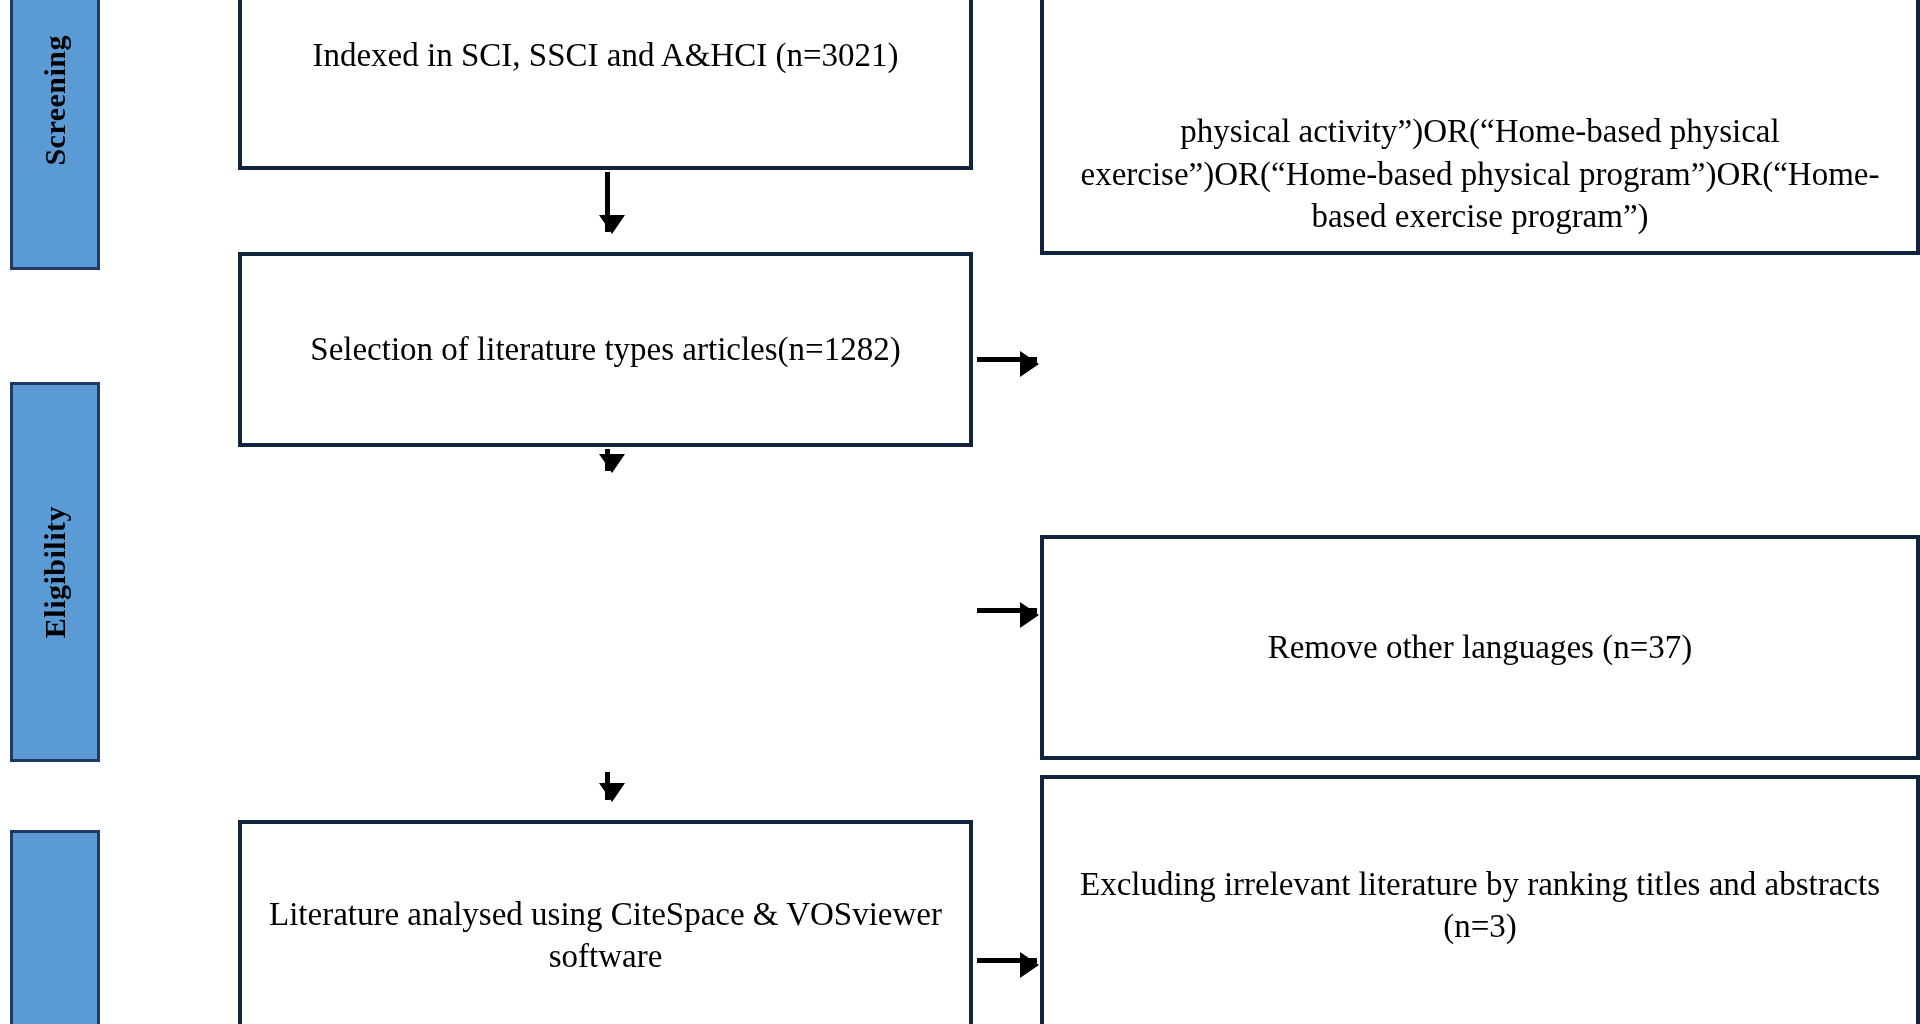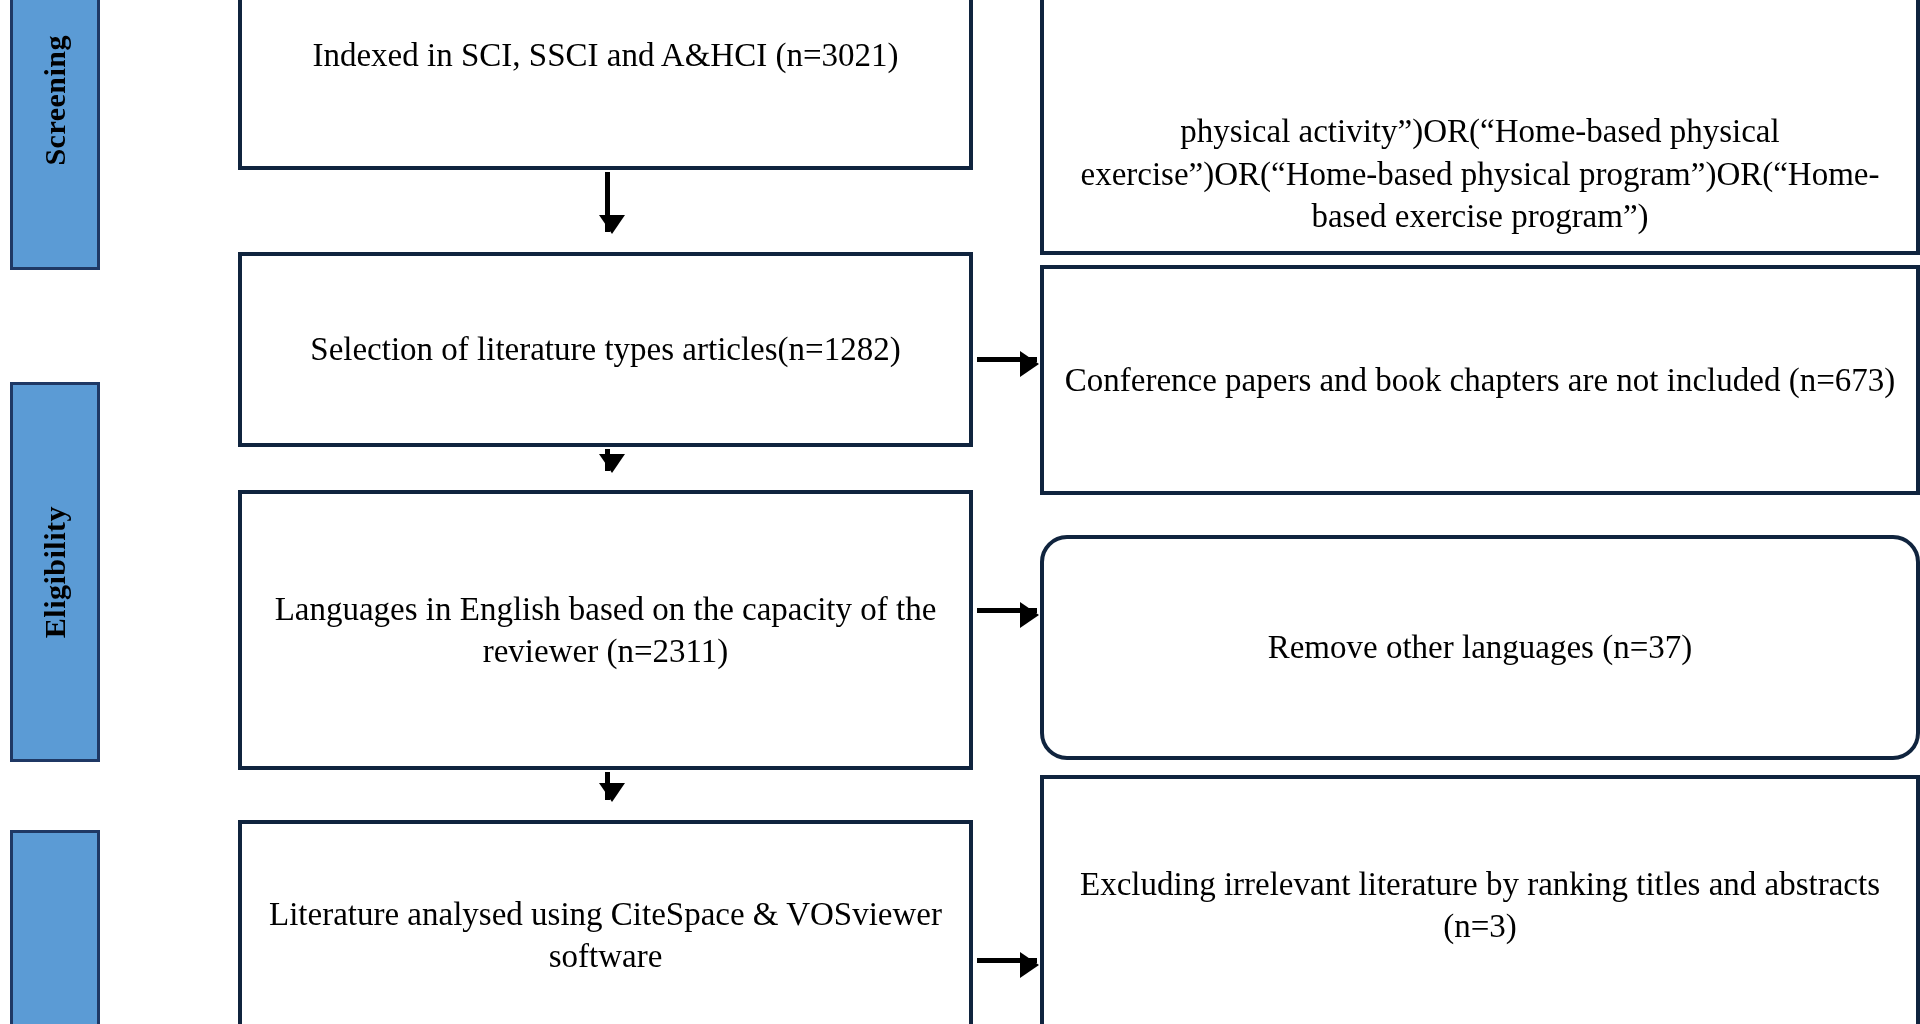--- a/index.html
+++ b/index.html
@@ -116,37 +116,31 @@
   </div>
 
   <div class="flow-box" style="left:238px; top:-60px; width:735px; height:230px;">
     <span class="box-text">Indexed in SCI, SSCI and A&amp;HCI (n=3021)</span>
   </div>
 
   <div class="flow-box" style="left:238px; top:252px; width:735px; height:195px;">
     <span class="box-text">Selection of literature types articles(n=1282)</span>
   </div>
 
-  <div class="flow-box" style="left:238px; top:490px; width:735px; height:280px;">
-    <span class="box-text">Languages in English based on the capacity of the reviewer (n=2311)</span>
-  </div>
 
   <div class="flow-box" style="left:238px; top:820px; width:735px; height:230px;">
     <span class="box-text">Literature analysed using CiteSpace &amp; VOSviewer software</span>
   </div>
 
   <div class="flow-box" style="left:1040px; top:-120px; width:880px; height:375px; align-items:flex-end; padding-bottom:14px;">
     <span class="box-text">physical activity”)OR(“Home-based physical exercise”)OR(“Home-based physical program”)OR(“Home-based exercise program”)</span>
   </div>
 
-  <div class="flow-box" style="left:1040px; top:265px; width:880px; height:230px;">
-    <span class="box-text">Conference papers and book chapters are not included (n=673)</span>
-  </div>
 
-  <div class="flow-box" style="left:1040px; top:535px; width:880px; height:225px;border-radius:27px;">
+  <div class="flow-box" style="left:1040px; top:535px; width:880px; height:225px;">
     <span class="box-text">Remove other languages (n=37)</span>
   </div>
 
   <div class="flow-box" style="left:1040px; top:775px; width:880px; height:260px;">
     <span class="box-text">Excluding irrelevant literature by ranking titles and abstracts (n=3)</span>
   </div>
 
   <div class="arrow-v" style="left:605px; top:172px; height:60px;"></div>
 
   <div class="arrow-v" style="left:605px; top:449px; height:22px;"></div>

